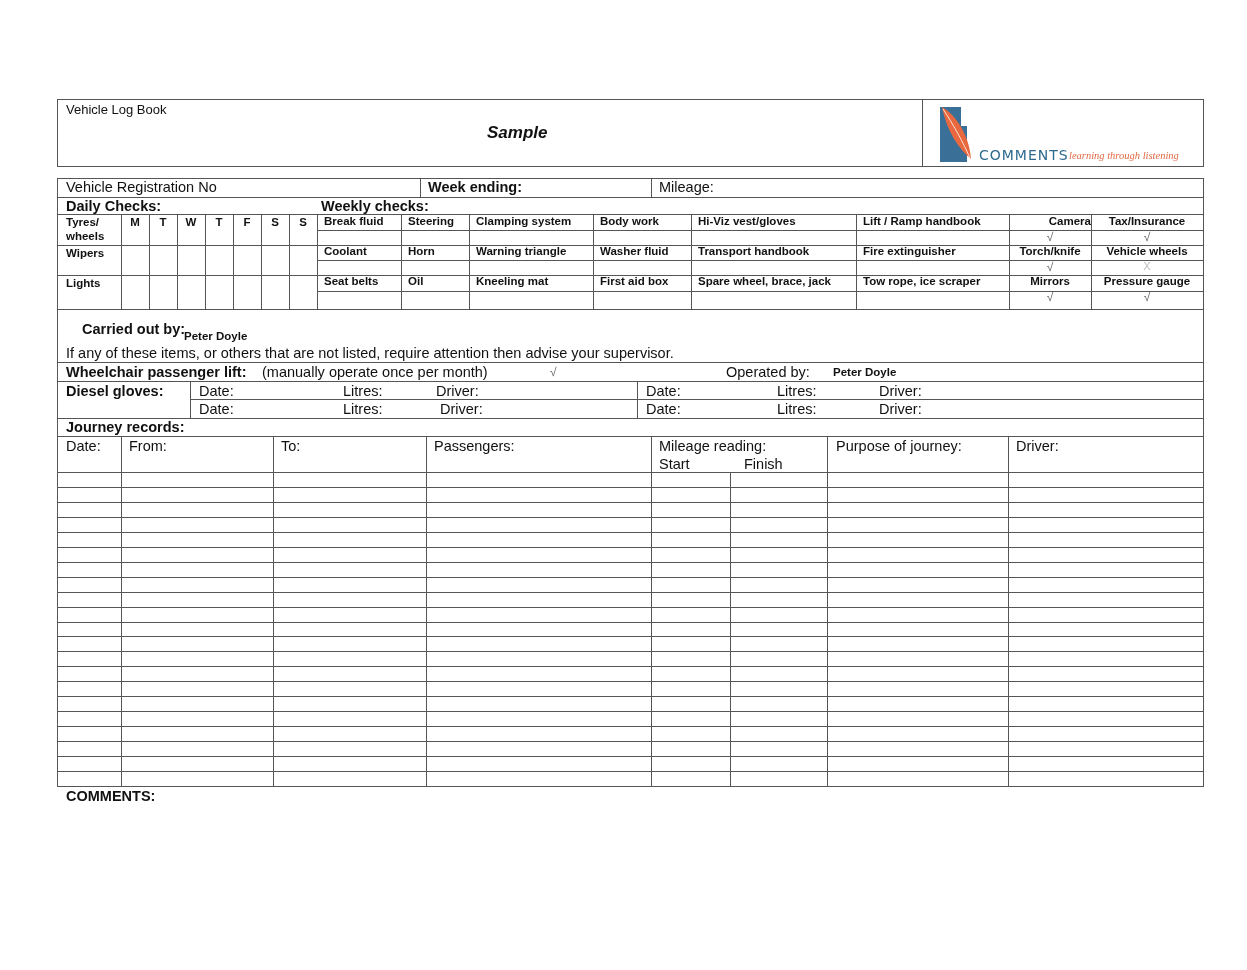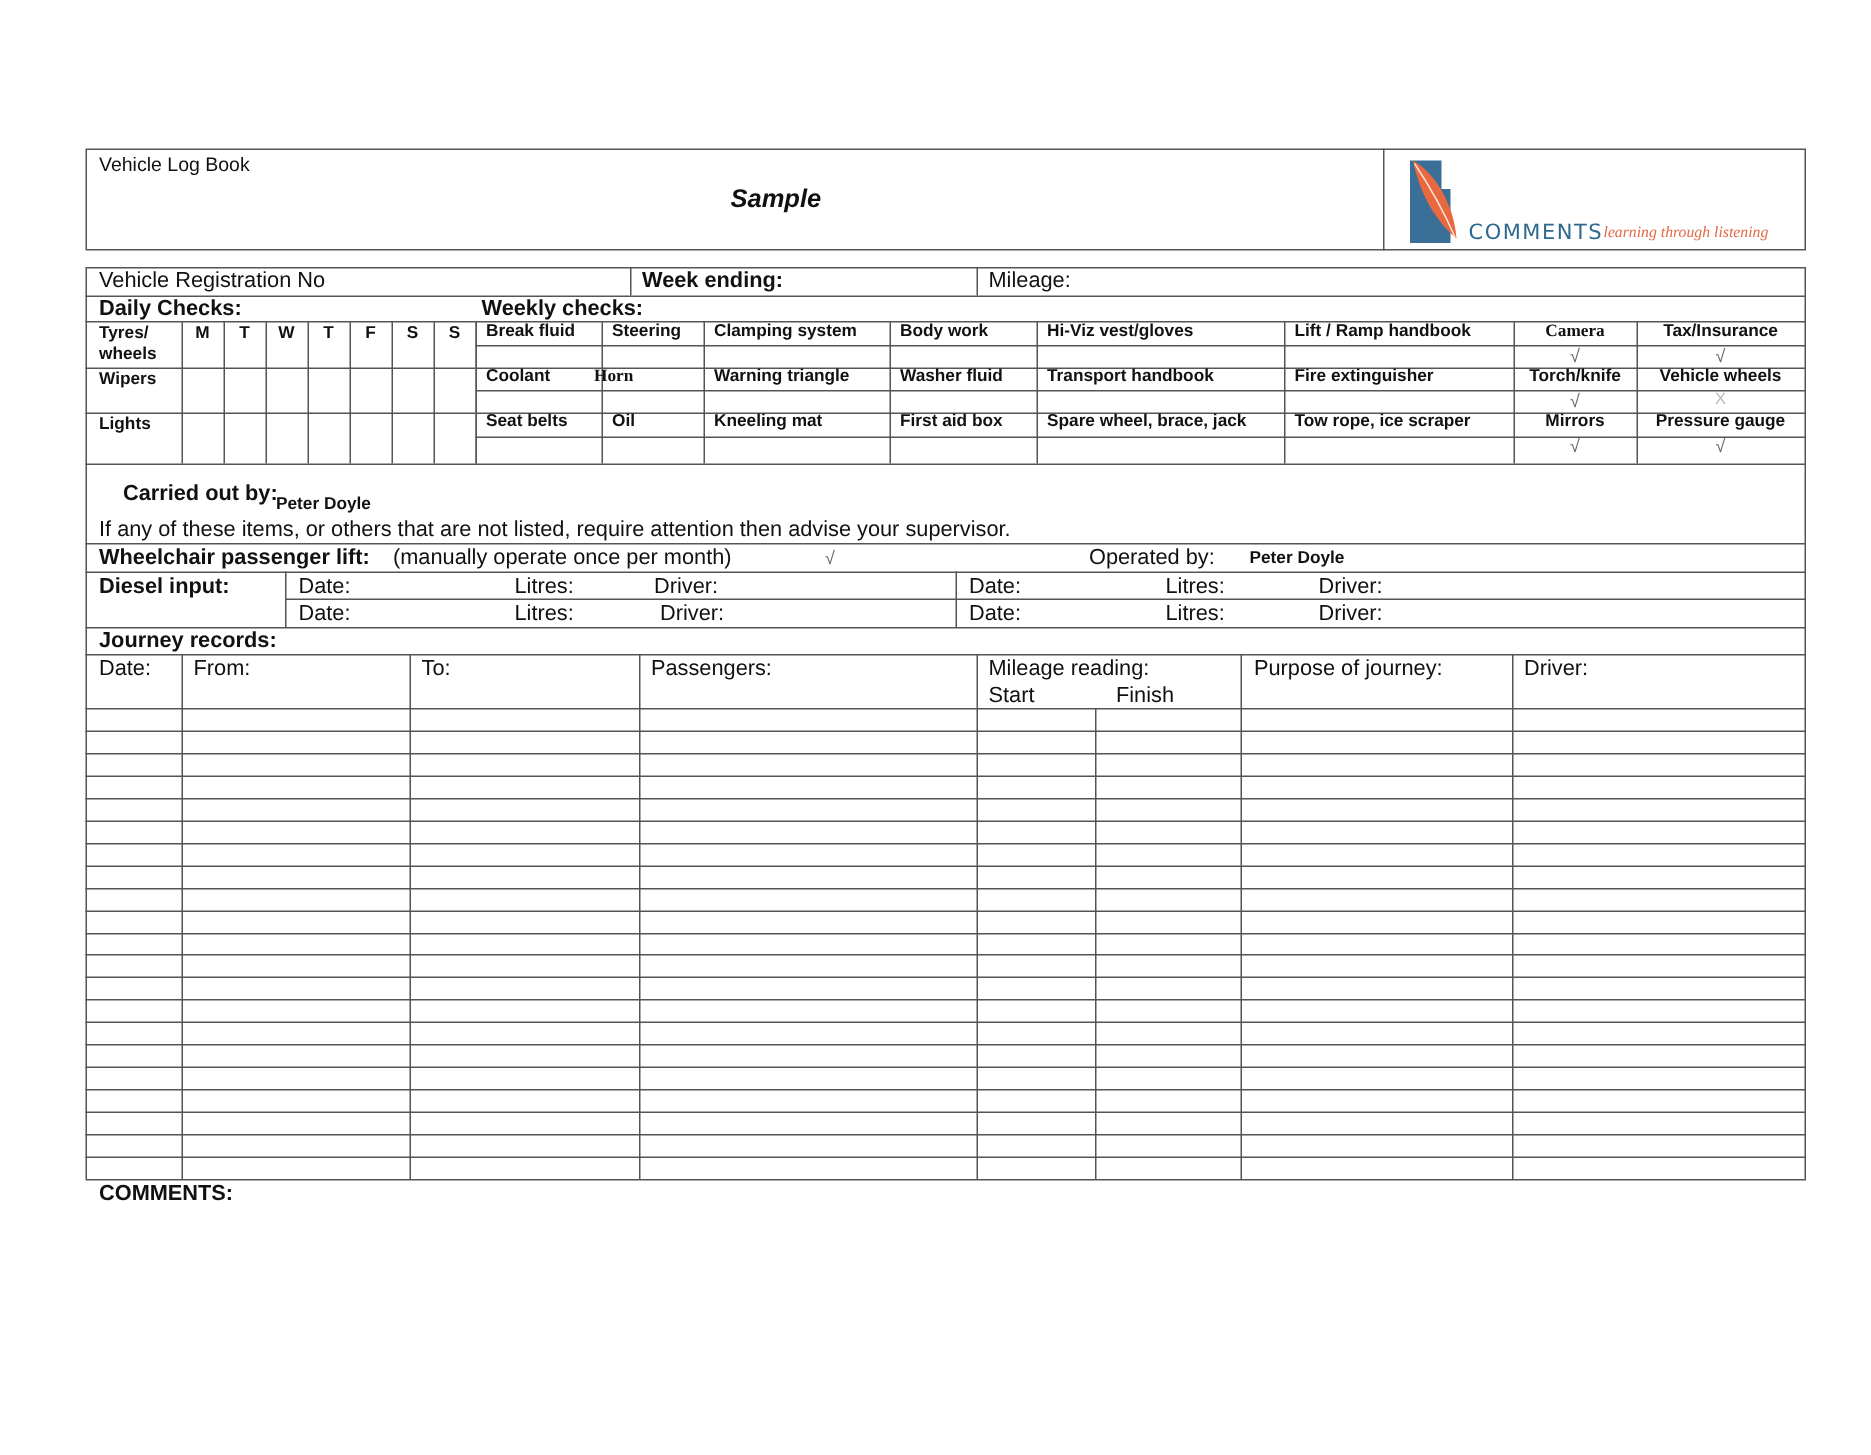--- a/index.html
+++ b/index.html
@@ -59,21 +59,21 @@
 <div class="t md" style="left:66px;top:346px;">If any of these items, or others that are not listed, require attention then advise your supervisor.</div>
 <div class="hl" style="left:57px;top:362px;width:1147px;"></div>
 
 <div class="t md b" style="left:66px;top:365px;">Wheelchair passenger lift:</div>
 <div class="t md" style="left:262px;top:365px;text-align:right;">(manually operate once per month)</div>
 <div class="t tick" style="left:550px;top:366px;">√</div>
 <div class="t md" style="left:726px;top:365px;">Operated by:</div>
 <div class="t sm b" style="left:833px;top:367px;">Peter Doyle</div>
 <div class="hl" style="left:57px;top:381px;width:1147px;"></div>
 
-<div class="t md b" style="left:66px;top:384px;">Diesel input:</div>
+<div class="t md b" style="left:66px;top:384px;">Diesel gloves:</div>
 <div class="vl" style="left:190px;top:381px;height:37px;"></div>
 <div class="vl" style="left:637px;top:381px;height:37px;"></div>
 <div class="hl" style="left:190px;top:399px;width:1014px;"></div>
 <div id="diesel-fields"></div>
 <div class="hl" style="left:57px;top:418px;width:1147px;"></div>
 
 <div class="t md b" style="left:66px;top:420px;">Journey records:</div>
 <div class="hl" style="left:57px;top:436px;width:1147px;"></div>
 
 <div class="t md" style="left:66px;top:439px;">Date:</div>
@@ -152,27 +152,27 @@
 <div class="t sm b" style="left:408px;top:216px;">Steering</div>
 <div class="t tick" style="left:401px;top:231px;width:68px;text-align:center;height:14px;"></div>
 <div class="t sm b" style="left:476px;top:216px;">Clamping system</div>
 <div class="t tick" style="left:469px;top:231px;width:124px;text-align:center;height:14px;"></div>
 <div class="t sm b" style="left:600px;top:216px;">Body work</div>
 <div class="t tick" style="left:593px;top:231px;width:98px;text-align:center;height:14px;"></div>
 <div class="t sm b" style="left:698px;top:216px;">Hi-Viz vest/gloves</div>
 <div class="t tick" style="left:691px;top:231px;width:165px;text-align:center;height:14px;"></div>
 <div class="t sm b" style="left:863px;top:216px;">Lift / Ramp handbook</div>
 <div class="t tick" style="left:856px;top:231px;width:153px;text-align:center;height:14px;"></div>
-<div class="t sm b" style="left:1009px;top:216px;width:82px;text-align:center;font-family:Liberation Serif, serif;">Camera</div>
+<div class="t sm b" style="left:1009px;top:216px;width:82px;text-align:right;">Camera</div>
 <div class="t tick" style="left:1009px;top:231px;width:82px;text-align:center;height:14px;">√</div>
 <div class="t sm b" style="left:1091px;top:216px;width:112px;text-align:center;">Tax/Insurance</div>
 <div class="t tick" style="left:1091px;top:231px;width:112px;text-align:center;height:14px;">√</div>
 <div class="t sm b" style="left:324px;top:246px;">Coolant</div>
 <div class="t tick" style="left:317px;top:261px;width:84px;text-align:center;height:14px;"></div>
-<div class="t sm b" style="left:396px;top:246px;font-family:Liberation Serif, serif;">Horn</div>
+<div class="t sm b" style="left:408px;top:246px;">Horn</div>
 <div class="t tick" style="left:401px;top:261px;width:68px;text-align:center;height:14px;"></div>
 <div class="t sm b" style="left:476px;top:246px;">Warning triangle</div>
 <div class="t tick" style="left:469px;top:261px;width:124px;text-align:center;height:14px;"></div>
 <div class="t sm b" style="left:600px;top:246px;">Washer fluid</div>
 <div class="t tick" style="left:593px;top:261px;width:98px;text-align:center;height:14px;"></div>
 <div class="t sm b" style="left:698px;top:246px;">Transport handbook</div>
 <div class="t tick" style="left:691px;top:261px;width:165px;text-align:center;height:14px;"></div>
 <div class="t sm b" style="left:863px;top:246px;">Fire extinguisher</div>
 <div class="t tick" style="left:856px;top:261px;width:153px;text-align:center;height:14px;"></div>
 <div class="t sm b" style="left:1009px;top:246px;width:82px;text-align:center;">Torch/knife</div>

